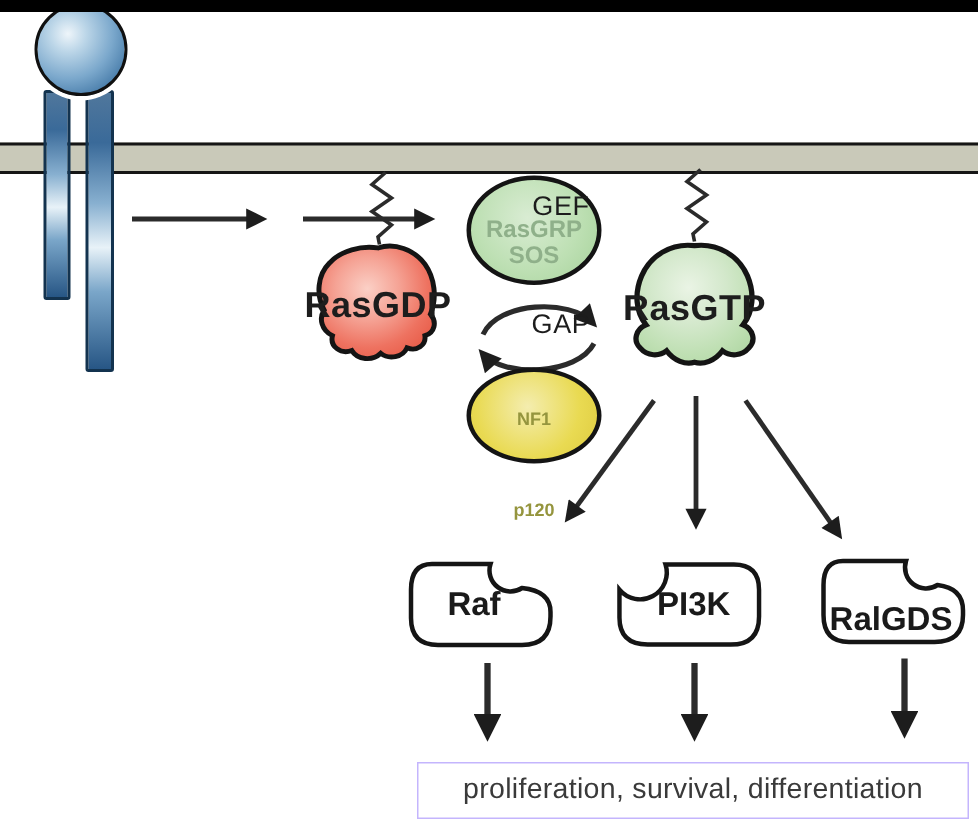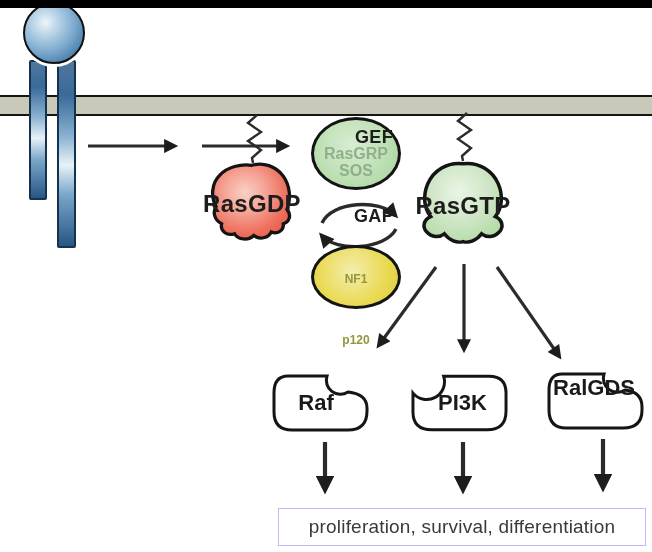--- a/index.html
+++ b/index.html
@@ -28,21 +28,21 @@
   svg.overlay{left:0;top:0;width:652px;height:552px;z-index:4;}
 
   
   .oval{border:3.5px solid #141414;border-radius:50%;box-sizing:border-box;z-index:5;
         display:flex;flex-direction:column;align-items:center;justify-content:center;
         text-align:center;}
   .oval.gef{left:311px;top:117px;width:90px;height:73px;
         background:radial-gradient(circle at 45% 38%,#d9ecd3 0%,#bee0b4 55%,#a6d29a 100%);}
   .oval.gap{left:311px;top:245px;width:90px;height:64px;
         background:radial-gradient(circle at 45% 40%,#f4edaf 0%,#e9da52 60%,#ddca3e 100%);}
-  .oval .t{font-size:18px;font-weight:bold;color:#1c1c1c;line-height:1.0;letter-spacing:.4px;margin-left:36px;}
+  .oval .t{font-size:18px;font-weight:normal;color:#1c1c1c;line-height:1.0;letter-spacing:.4px;margin-left:36px;}
   .oval.gef .s{font-size:16px;font-weight:bold;color:#8fb08a;line-height:1.05;}
   .oval.gap .s{font-size:12px;font-weight:bold;color:#95953e;line-height:1.05;margin-top:48px;}
 
   
   .blobsvg{z-index:5;}
   .bloblabel{z-index:6;display:flex;align-items:center;
              justify-content:center;text-align:center;}
   .bloblabel .l{font-size:24px;font-weight:bold;color:#1d1d1d;line-height:1.05;letter-spacing:.3px;}
 
   
@@ -139,17 +139,17 @@
 <div class="abs efflabel" style="left:271px;top:373px;width:100px;height:60px;padding-right:10px;">Raf</div>
 
 <svg class="abs effsvg" style="left:410px;top:373px;" width="99" height="60" viewBox="0 0 100 60">
   <path d="M34 3 H80 Q97 3 97 20 V38 Q97 57 78 57 H22 Q3 57 3 39 V20 A18 18 0 0 0 34 3 Z" fill="#ffffff" stroke="#151515" stroke-width="3"></path>
 </svg>
 <div class="abs efflabel" style="left:410px;top:373px;width:99px;height:60px;padding-left:6px;">PI3K</div>
 
 <svg class="abs effsvg" style="left:546px;top:371px;" width="100" height="60" viewBox="0 0 100 60">
   <path d="M16 3 H58 A14 14 0 0 0 79 19 Q96 21 96 36 V39 Q96 57 77 57 H20 Q3 57 3 39 V19 Q3 3 16 3 Z" fill="#ffffff" stroke="#151515" stroke-width="3"></path>
 </svg>
-<div class="abs efflabel" style="left:546px;top:358px;width:100px;height:60px;padding-right:4px;">RalGDS</div>
+<div class="abs efflabel" style="left:546px;top:383px;width:100px;height:60px;padding-right:4px;">RalGDS</div>
 
 <div class="abs outcome">
   <span>proliferation, survival, differentiation</span>
 </div>
 
 </body></html>

